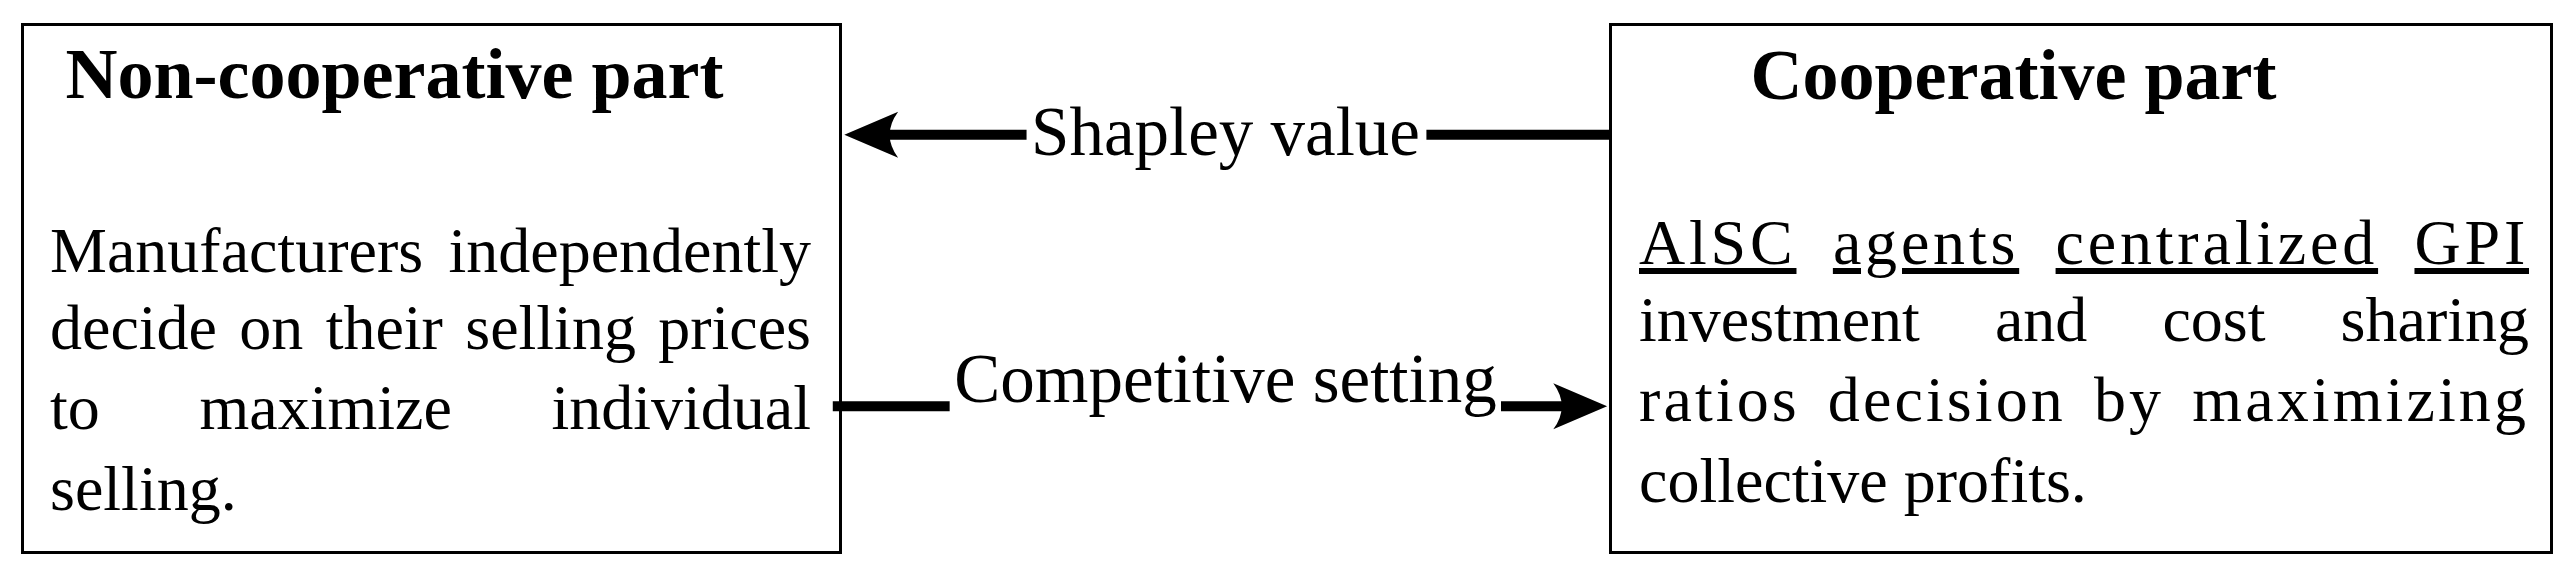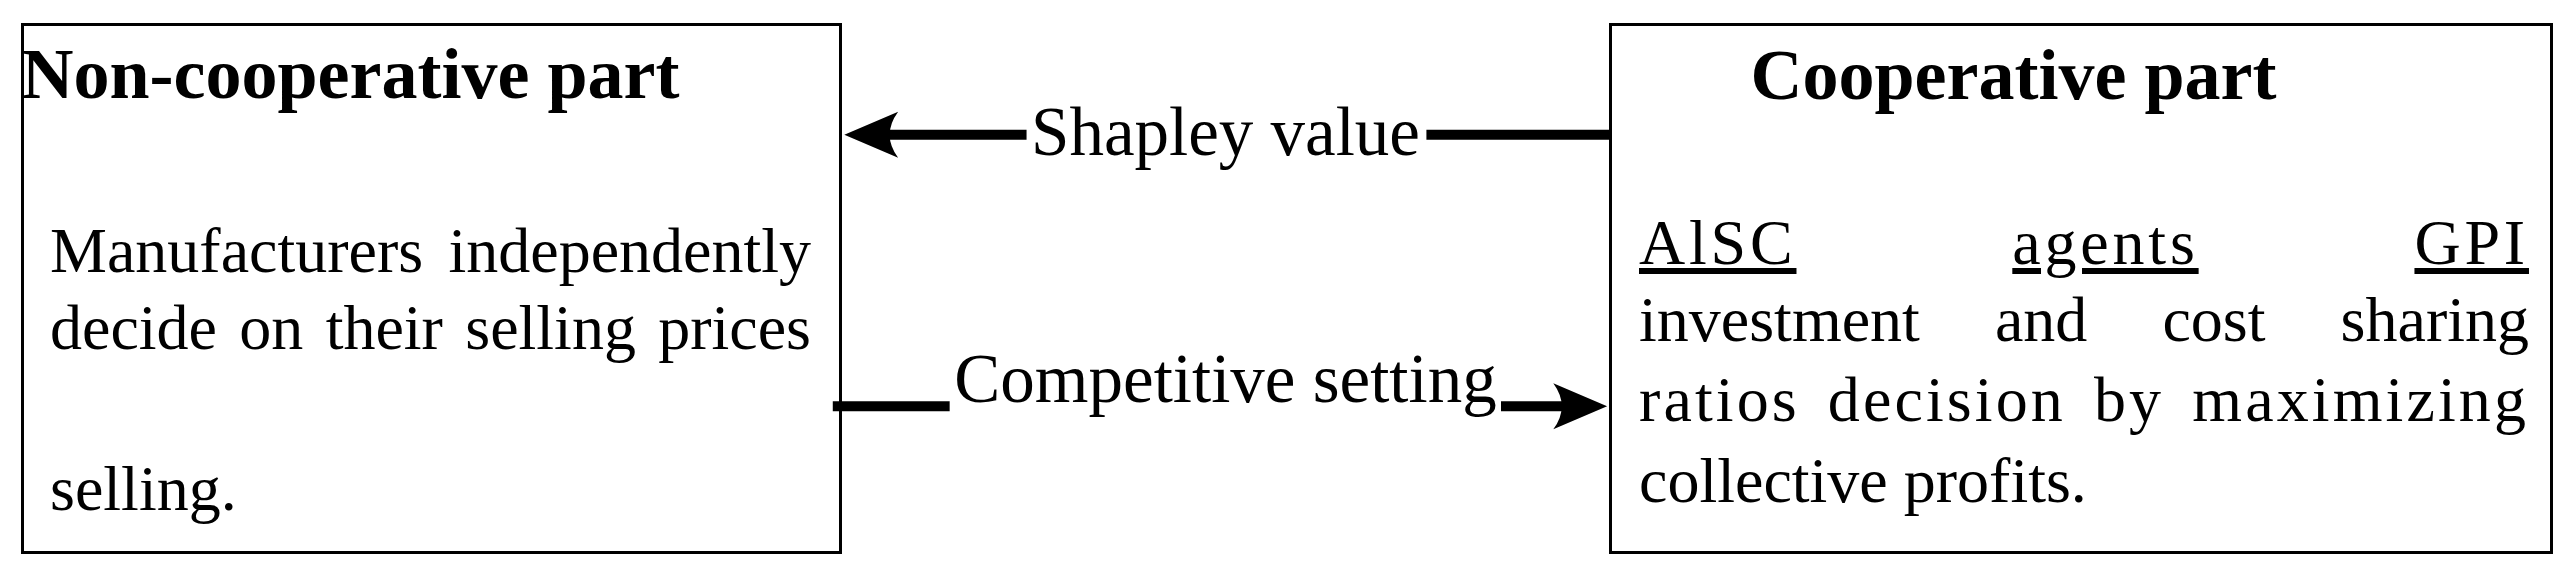--- a/index.html
+++ b/index.html
@@ -29,21 +29,21 @@
 
   .box-title {
     position: absolute;
     top: 38px;
     font-size: 72px;
     font-weight: bold;
     line-height: 1;
     text-align: center;
     white-space: nowrap;
   }
-  .title-left  { left: 21px;   width: 659px; }
+  .title-left  { left: 21px;   width: 659px; padding-left: 44px; }
   .title-right { left: 1609px; width: 809px; top: 39px; }
 
   .bodyline {
     position: absolute;
     display: flex;
     justify-content: space-between;
     font-size: 64px;
     line-height: 1;
     white-space: nowrap;
   }
@@ -84,29 +84,35 @@
       <span>Manufacturers</span>
       <span>independently</span>
     </div>
   <div class="bodyline bl-left" style="top:288px">
       <span>decide</span>
       <span>on</span>
       <span>their</span>
       <span>selling</span>
       <span>prices</span>
     </div>
+  <div class="bodyline bl-left" style="top:368px">
+      <span>to</span>
+      <span>maximize</span>
+      <span>individual</span>
+    </div>
   <div class="bodyline bl-left" style="top:449px">
       <span>selling.</span>
     </div>
 
   <div class="box box-right"></div>
   <div class="box-title title-right">Cooperative part</div>
   <div class="bodyline bl-right ls5" style="top:211px">
       <span>AlSC</span>
       <span>agents</span>
+      <span>centralized</span>
       <span>GPI</span>
     </div>
   <div class="bodyline bl-right" style="top:288px">
       <span>investment</span>
       <span>and</span>
       <span>cost</span>
       <span>sharing</span>
     </div>
   <div class="bodyline bl-right ls4" style="top:368px">
       <span>ratios</span>

